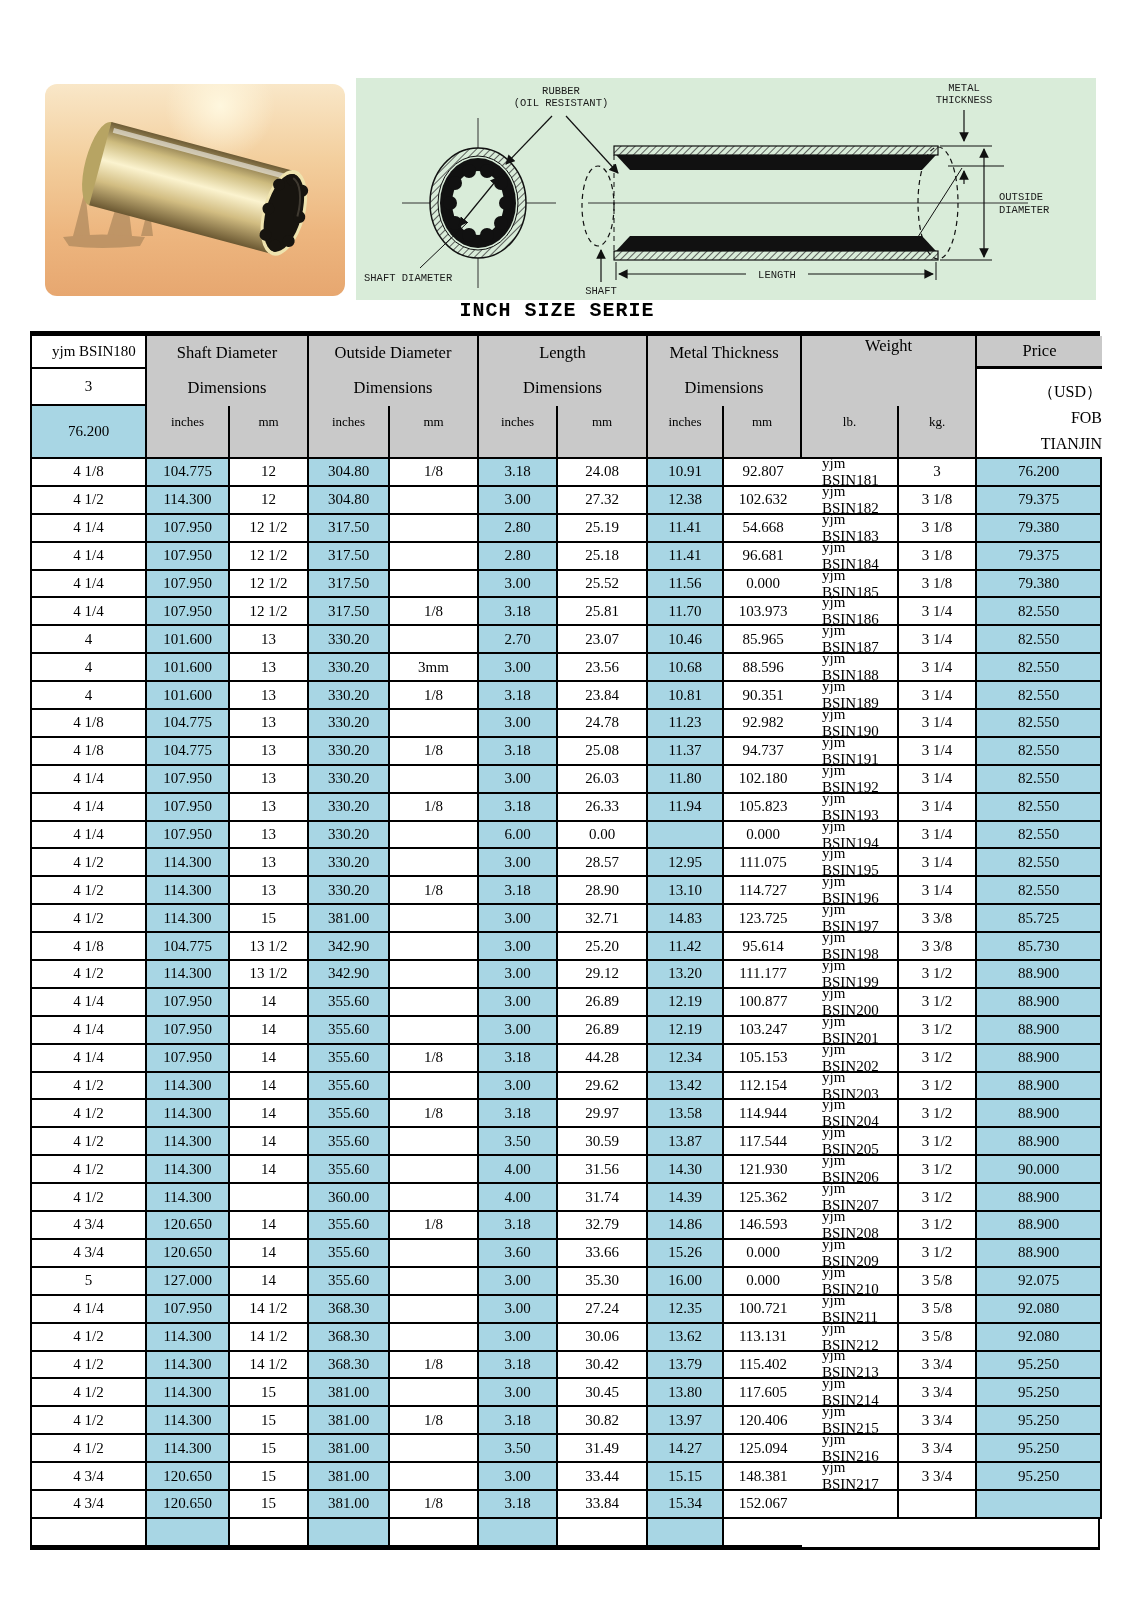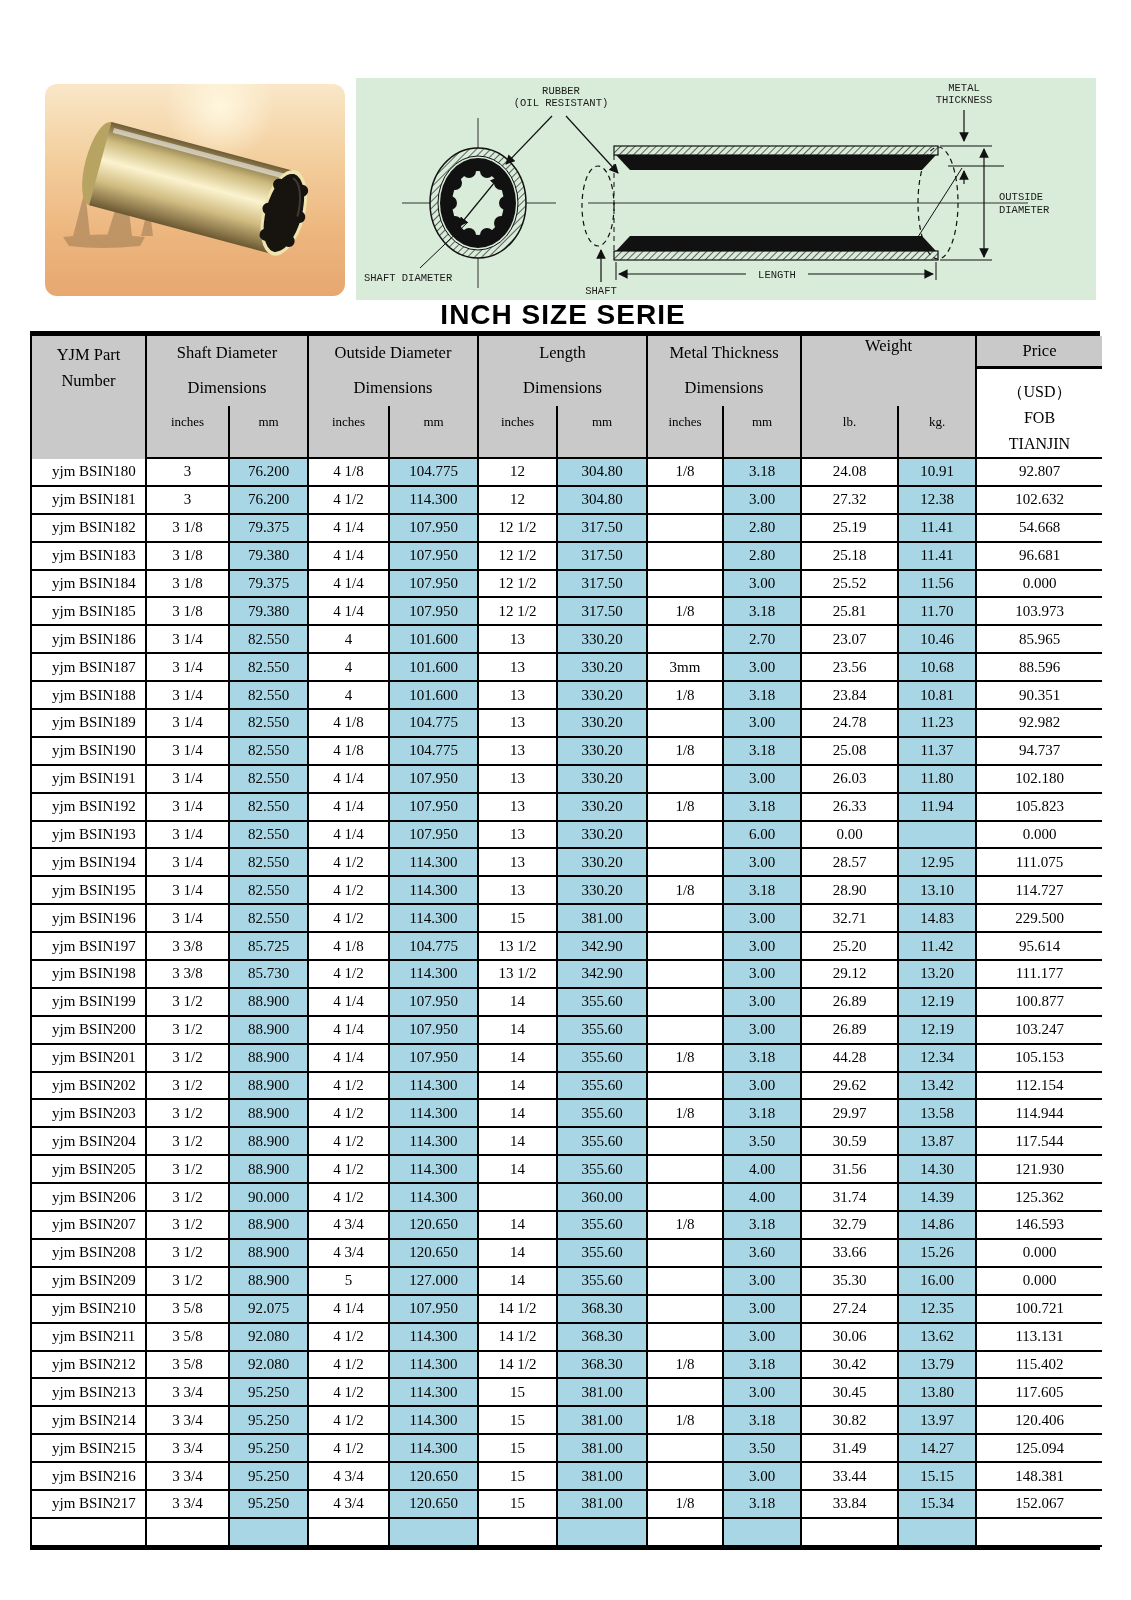--- a/index.html
+++ b/index.html
@@ -7,22 +7,22 @@
     width:1131px;height:1600px;background:#ffffff;position:relative;
     font-family:"Liberation Serif", serif;color:#000;
   }
   
   .photo-wrap{position:absolute;left:45px;top:84px;width:300px;height:212px;}
   .diagram-wrap{position:absolute;left:356px;top:78px;width:740px;height:172px;}
   svg{display:block;}
   .dlabel{font-family:"Liberation Mono", monospace;font-size:10.5px;fill:#1a1a1a;}
   
   .page-title{
-    position:absolute;left:28px;top:299px;width:1070px;text-align:center;
-    font-family:Liberation Sans, sans-serif;font-weight:bold;font-size:28px;letter-spacing:1px;
+    position:absolute;left:22px;top:299px;width:1070px;text-align:center;
+    font-family:Liberation Mono, monospace;font-weight:bold;font-size:20px;letter-spacing:1px;
   }
   
   #spec-grid{
     position:absolute;left:30px;top:331px;width:1070px;
     display:grid;
     grid-template-columns:115px 83px 79px 81px 89px 79px 90px 76px 78px 97px 78px 125px;
     grid-template-rows:33px 37px 53px;
     grid-auto-rows:27.9px;
     border:2px solid #000;border-top:5px solid #000;border-bottom:3px solid #000;
     box-sizing:border-box;
@@ -43,21 +43,21 @@
   .h-sub2{grid-column:6/8;grid-row:2;}
   .h-sub3{grid-column:8/10;grid-row:2;}
   .h-u{grid-row:3;font-size:13px;border-bottom:2px solid #000;align-items:flex-start;padding-top:8px;}
   .h-u.ul0{grid-column:2;} .h-u.ur0{grid-column:3;}
   .h-u.ul1{grid-column:4;} .h-u.ur1{grid-column:5;}
   .h-u.ul2{grid-column:6;} .h-u.ur2{grid-column:7;}
   .h-u.ul3{grid-column:8;} .h-u.ur3{grid-column:9;}
   .h-u.ul4{grid-column:10;grid-row:3;} .h-u.ur4{grid-column:11;grid-row:3;}
   .h-price{grid-column:12;grid-row:1;border-right:none;border-bottom:3px solid #000;}
   .h-price-body{grid-column:12;grid-row:2/4;background:#fff;display:flex;flex-direction:column;
-      align-items:center;justify-content:flex-start;padding-top:10px;font-size:16px;
+      align-items:flex-end;justify-content:flex-start;padding-top:10px;font-size:16px;
       border-bottom:2px solid #000;}
   .h-price-body div{line-height:26px;}
   .cell{display:flex;align-items:center;justify-content:center;font-size:15px;
       border-right:2px solid #000;border-bottom:2px solid #000;background:#fff;overflow:hidden;}
   .cell.part{justify-content:flex-start;padding-left:20px;font-size:15px;}
   .cell.blue{background:#a8d6e4;}
   .cell.last{border-right:none;}
 </style>
 </head>
 <body>
@@ -200,24 +200,20 @@
     <text class="dlabel" x="8" y="203" text-anchor="start">SHAFT DIAMETER</text>
     <text class="dlabel" x="245" y="216" text-anchor="middle">SHAFT</text>
     <text class="dlabel" x="421" y="200" text-anchor="middle">LENGTH</text>
   </svg>
 </div>
 
 <div class="page-title">INCH SIZE SERIE</div>
 
 <div id="spec-grid">
 
-  <div class="hc h-part">
-    <div>YJM Part</div>
-    <div>Number</div>
-  </div>
 
   <div class="hc h-lab0">Shaft Diameter</div>
   <div class="hc h-lab1">Outside Diameter</div>
   <div class="hc h-lab2">Length</div>
   <div class="hc h-lab3">Metal Thickness</div>
   <div class="hc h-lab4">Weight</div>
 
   <div class="hc h-sub0">Dimensions</div>
   <div class="hc h-sub1">Dimensions</div>
   <div class="hc h-sub2">Dimensions</div>
@@ -437,21 +433,21 @@
     <div class="cell">3 1/4</div>
     <div class="cell blue">82.550</div>
     <div class="cell">4 1/2</div>
     <div class="cell blue">114.300</div>
     <div class="cell">15</div>
     <div class="cell blue">381.00</div>
     <div class="cell"></div>
     <div class="cell blue">3.00</div>
     <div class="cell">32.71</div>
     <div class="cell blue">14.83</div>
-    <div class="cell last">229.500</div>
+    <div class="cell last">123.725</div>
     <div class="cell part">yjm BSIN197</div>
     <div class="cell">3 3/8</div>
     <div class="cell blue">85.725</div>
     <div class="cell">4 1/8</div>
     <div class="cell blue">104.775</div>
     <div class="cell">13 1/2</div>
     <div class="cell blue">342.90</div>
     <div class="cell"></div>
     <div class="cell blue">3.00</div>
     <div class="cell">25.20</div>

